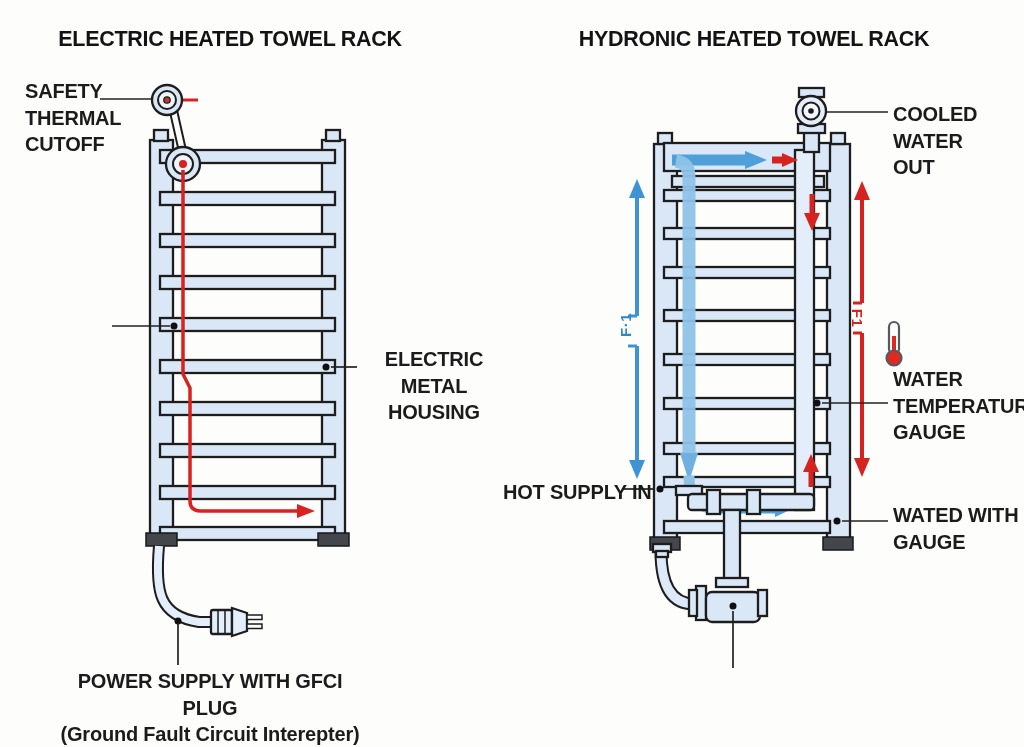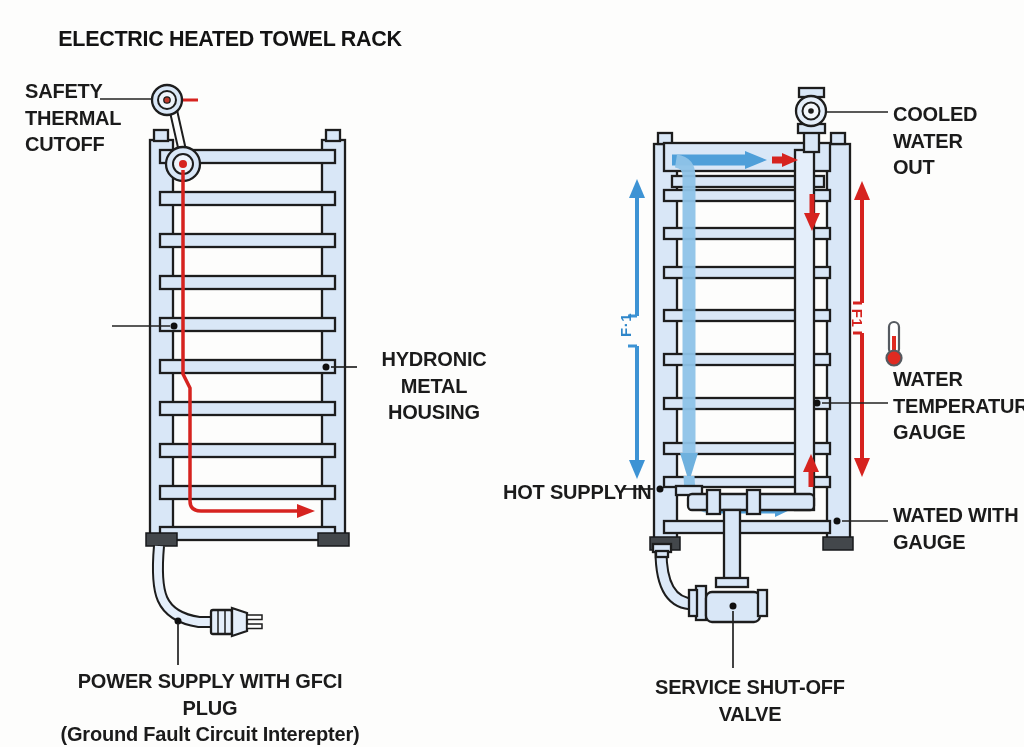--- a/index.html
+++ b/index.html
@@ -203,35 +203,35 @@
     </g>
 
     <g>
       <rect x="889" y="322" width="10" height="32" rx="5" fill="#ffffff" stroke="#555a60" stroke-width="2.2"></rect>
       <rect x="892" y="336" width="4" height="17" fill="#e02a21"></rect>
       <circle cx="894" cy="358" r="7.5" fill="#e02a21" stroke="#555a60" stroke-width="2.2"></circle>
     </g>
   </svg>
 
   <div class="title" style="left:30px; top:27px; width:400px;">ELECTRIC HEATED TOWEL RACK</div>
+  <div class="title" style="left:554px; top:27px; width:400px;">HYDRONIC HEATED TOWEL RACK</div>
 
   <div class="lbl" style="left:25px; top:78px;">SAFETY
 THERMAL
 CUTOFF</div>
-  <div class="lbl center" style="left:356px; top:346px; width:156px;">HYDRONIC METAL
+  <div class="lbl center" style="left:356px; top:346px; width:156px;">ELECTRIC METAL
 HOUSING</div>
   <div class="lbl center" style="left:55px; top:668px; width:310px;">POWER SUPPLY WITH GFCI PLUG
 (Ground Fault Circuit Interepter)</div>
 
   <div class="lbl" style="left:893px; top:101px;">COOLED
 WATER
 OUT</div>
   <div class="lbl" style="left:503px; top:479px;">HOT SUPPLY IN</div>
   <div class="lbl" style="left:893px; top:366px;">WATER
 TEMPERATURE
 GAUGE</div>
   <div class="lbl" style="left:893px; top:502px;">WATED WITH
 GAUGE</div>
-  <div class="lbl center" style="left:622px; top:674px; width:256px;">SERVICE SHUT-OFF VALVE</div>
 
   <div class="marker marker-blue">F·1</div>
   <div class="marker marker-red">F1</div>
 </div>
 
 </body></html>

